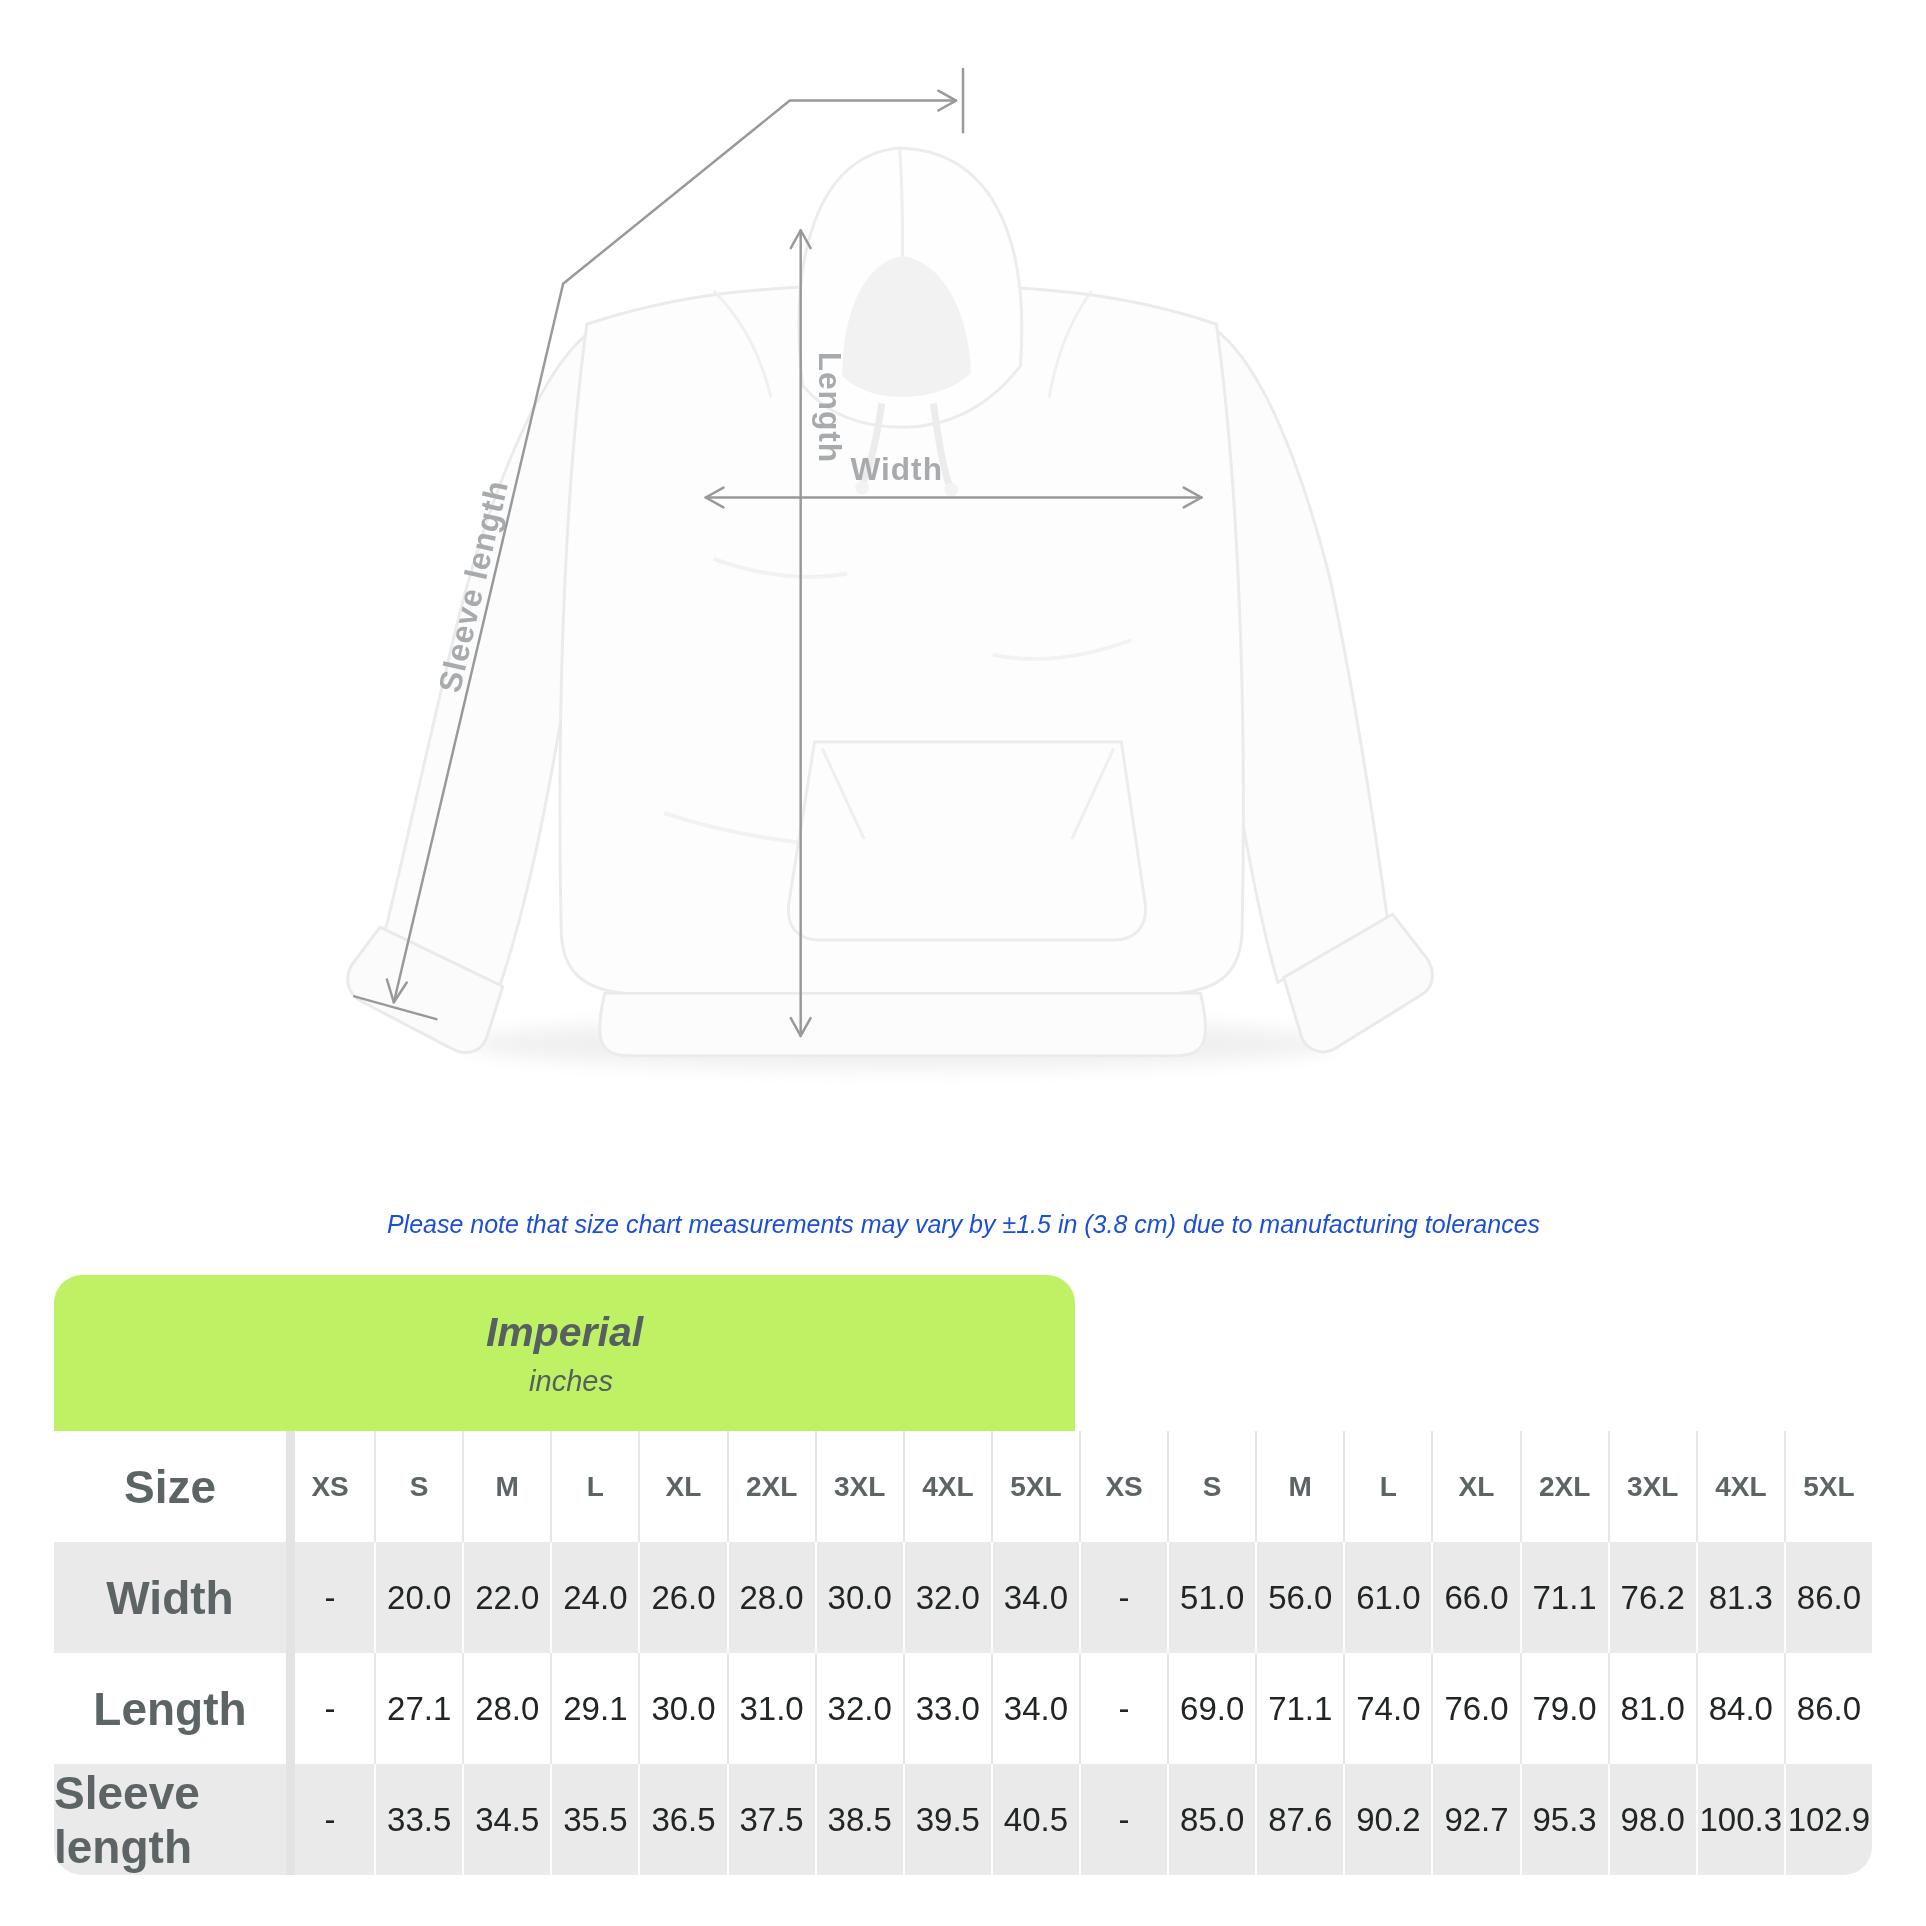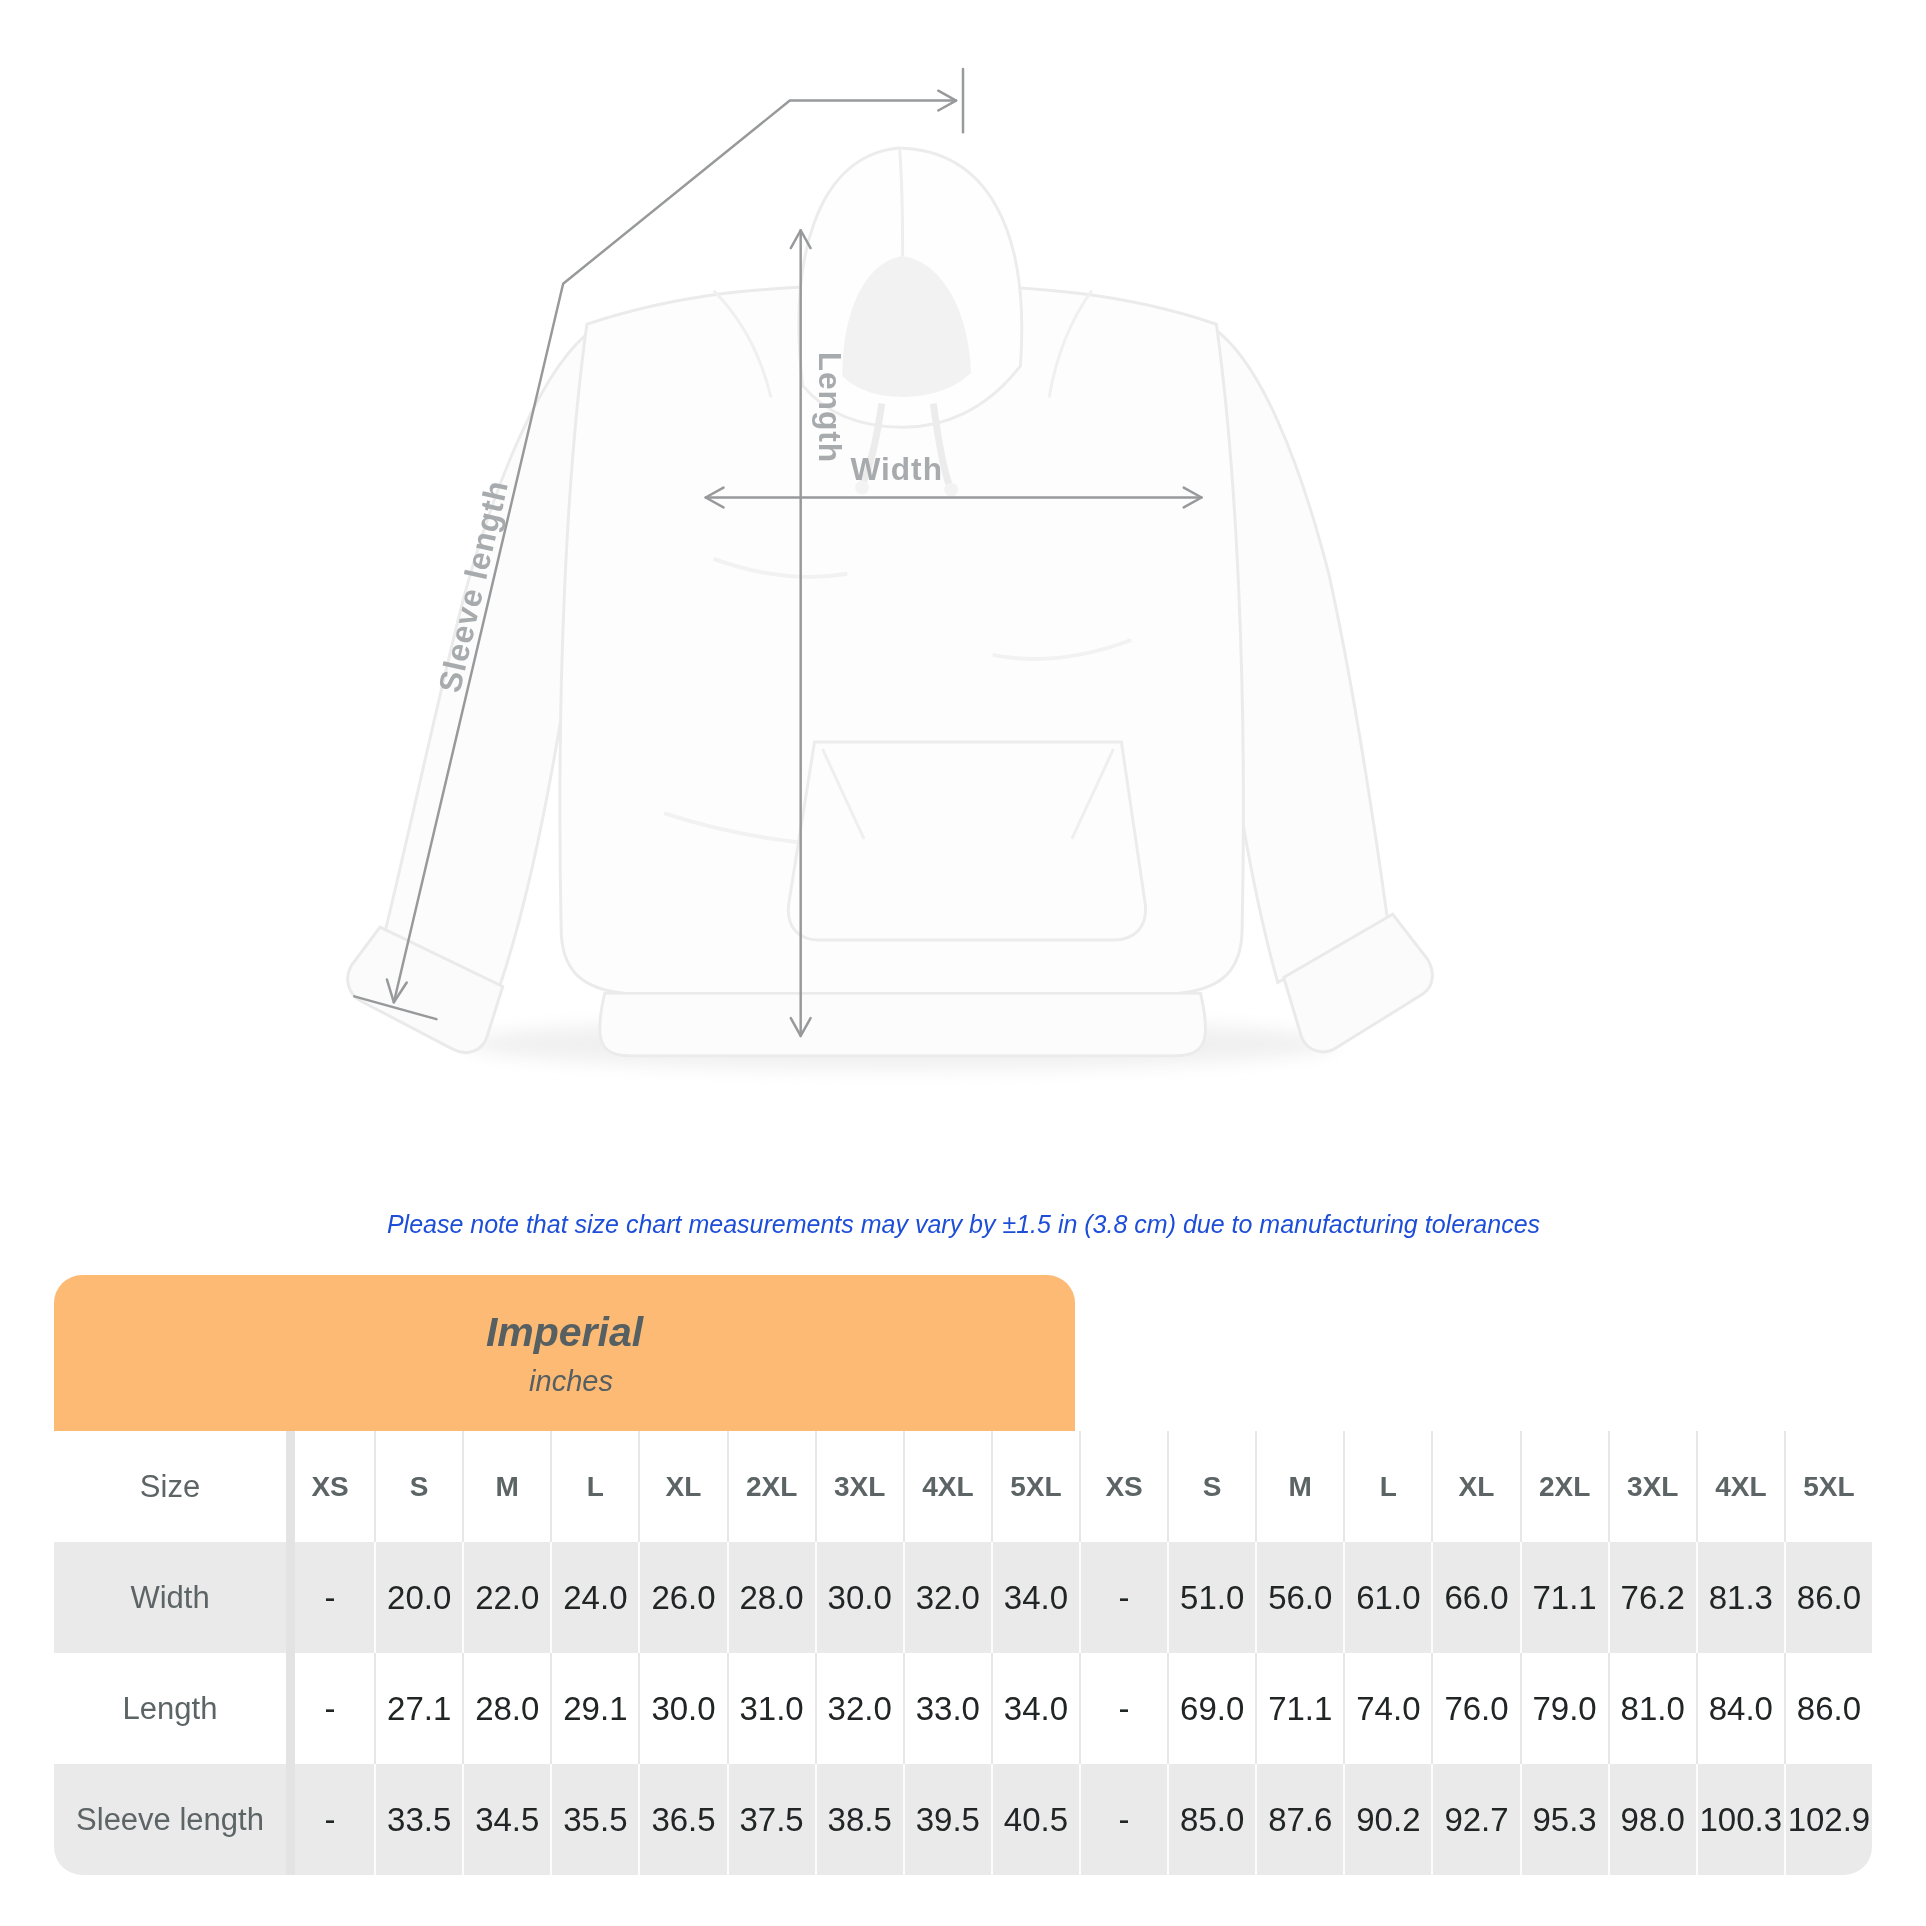--- a/index.html
+++ b/index.html
@@ -18,38 +18,38 @@
     font-size:54px;font-weight:bold;color:#2f3435;letter-spacing:0.5px;
   }
   .subtitle{
     position:absolute;left:0;top:1210px;width:1927px;text-align:center;
     font-size:25px;font-style:italic;color:#1d4ed8;
   }
   
   .card{position:absolute;left:54px;top:1275px;width:1818px;}
   .band{display:flex;height:156px;}
   .band-panel{
-    background:#fdba74;border-radius:28px 28px 0 0;
+    background:#bef264;border-radius:28px 28px 0 0;
     display:flex;flex-direction:column;align-items:center;justify-content:center;
     color:#565f61;
   }
   .band-panel .g-label{font-size:41px;font-weight:bold;font-style:italic;}
   .band-panel .g-unit{font-size:29px;font-style:italic;margin-top:9px;color:#565f61;margin-left:13px;}
   .band-left{width:1021px;}
   .band-gap{width:10px;background:#ffffff;}
   .band-right{width:787px;}
   .t-body{position:relative;}
   .t-row{display:grid;grid-template-columns:232px repeat(18,1fr);height:111px;}
   .t-row.gray{background:#eaeaea;}
   .t-row.last{border-radius:0 0 28px 28px;overflow:hidden;}
   .cell{
     display:flex;align-items:center;justify-content:center;
     font-size:33px;color:#212525;
   }
-  .cell.lbl{font-weight:normal;color:#5c6466;font-size:31px;}
+  .cell.lbl{font-weight:bold;color:#5c6466;font-size:46px;}
   .cell.hdr{font-weight:bold;color:#5c6466;font-size:28px;}
   .t-row .cell.sep{border-left:2px solid #e7e7e7;}
   .t-row.gray .cell.sep{border-left:2px solid rgba(255,255,255,.9);}
   .col-divider{
     position:absolute;left:232px;top:0;width:9px;height:100%;
     background:#e3e3e3;z-index:2;
   }
 </style>
 </head>
 <body>

